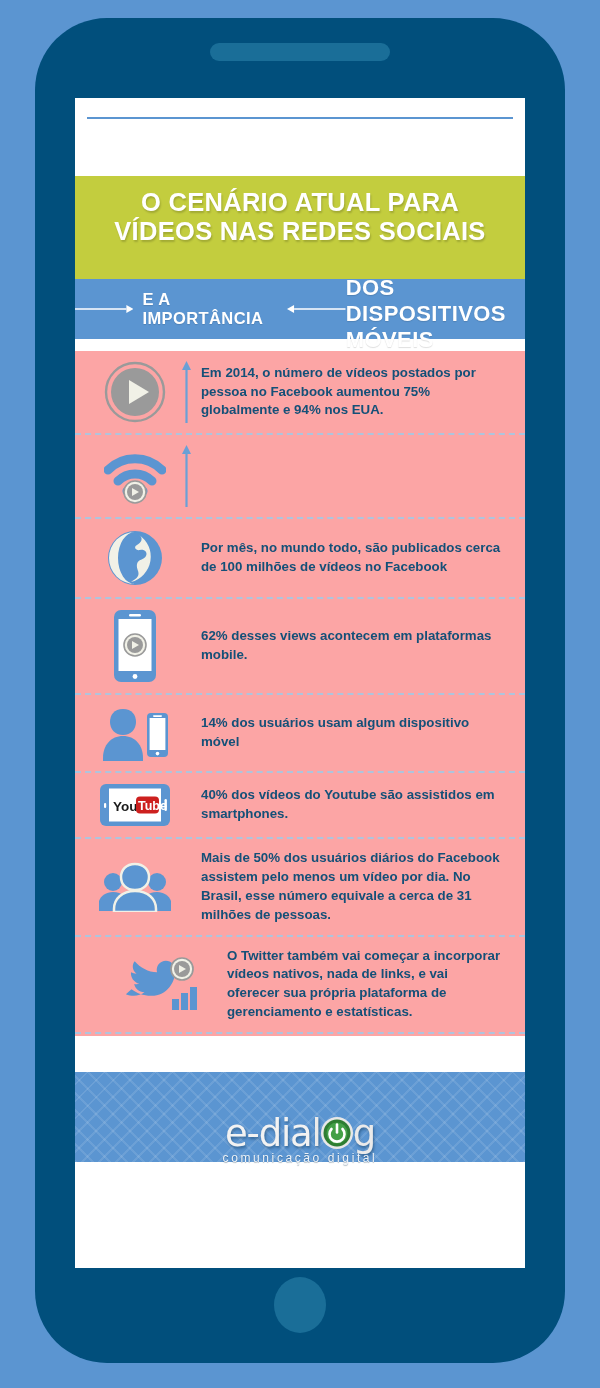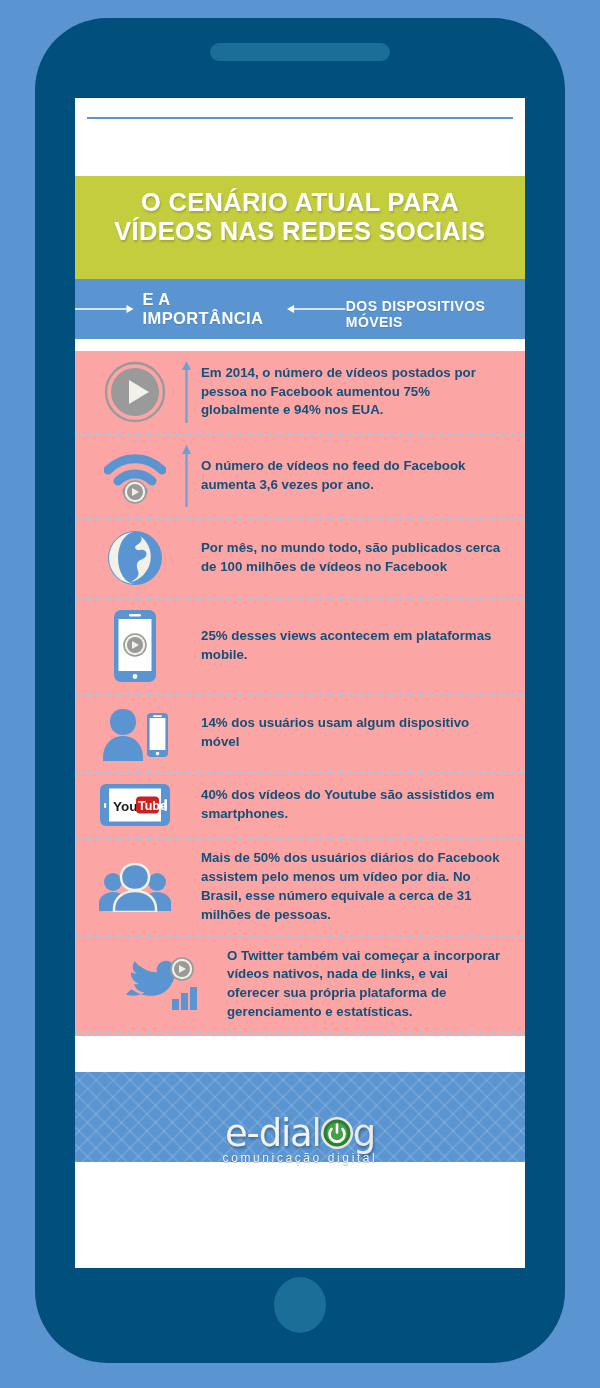--- a/index.html
+++ b/index.html
@@ -133,21 +133,21 @@
   .sub-text {
     color: #fff;
     font-size: 16.5px;
     font-weight: bold;
     letter-spacing: 0.4px;
     text-shadow: 0 1px 1px rgba(0,0,0,0.13);
   }
   .arr { display:block; }
   .sub-line2 {
     color: #fff;
-    font-size: 14px;
+    font-size: 22px;
     font-weight: bold;
     letter-spacing: 0.4px;
     margin-top: 9px;
     text-shadow: 0 1px 1px rgba(0,0,0,0.13);
   }
 
   .gap-white { height: 12px; background: #fff; }
 
   
   .content {
@@ -296,21 +296,20 @@
           <circle cx="31" cy="44" r="8" fill="#9a9a9a"></circle>
           <polygon points="28,40 35,44 28,48" fill="#f1f1e7"></polygon>
         </svg>
       </div>
       <div class="accent-cell">
         <svg width="11" height="62" viewBox="0 0 11 62">
           <line x1="5.5" y1="62" x2="5.5" y2="8" stroke="#6aa0d6" stroke-width="2.2"></line>
           <polygon points="1,9 5.5,0 10,9" fill="#6aa0d6"></polygon>
         </svg>
       </div>
-      <div class="row-text">O número de vídeos no feed do Facebook aumenta 3,6 vezes por ano.</div>
     </div>
 
     <div class="row">
       <div class="icon-cell">
         <svg width="58" height="58" viewBox="0 0 58 58">
           <circle cx="29" cy="29" r="27" fill="#5b95d1"></circle>
           <path d="M29 3 A 26 26 0 0 0 29 55 A 17 26 0 0 1 29 3 Z" fill="#f1f1e7"></path>
           <path d="M33 6 c5 3 2 8 -2 10 c-4 2 -1 6 3 5 c4 -1 8 2 6 6 c-2 4 -8 3 -9 8 c-1 5 3 8 1 12 c-1.5 3 -5 4 -7 6 A 26 26 0 0 0 33 6 Z" fill="#f1f1e7"></path>
           <path d="M16 12 c4 1 6 5 3 8 c-3 3 -8 1 -9 5 c-1 4 3 6 6 9 c3 3 1 8 4 10 c2 1.5 5 1 6 3" fill="none" stroke="#5b95d1" stroke-width="0"></path>
         </svg>
@@ -325,21 +324,21 @@
           <rect x="1" y="1" width="42" height="72" rx="7" fill="#5b95d1"></rect>
           <rect x="5.5" y="10" width="33" height="52" fill="#ffffff"></rect>
           <rect x="16" y="5" width="12" height="2.4" rx="1.2" fill="#ffffff"></rect>
           <circle cx="22" cy="67.5" r="2.4" fill="#ffffff"></circle>
           <circle cx="22" cy="36" r="11" fill="#f1f1e7" stroke="#9a9a9a" stroke-width="1.6"></circle>
           <circle cx="22" cy="36" r="8" fill="#9a9a9a"></circle>
           <polygon points="19,32 26,36 19,40" fill="#f1f1e7"></polygon>
         </svg>
       </div>
       <div class="accent-cell"></div>
-      <div class="row-text">25% desses views acontecem em plataformas mobile.</div>
+      <div class="row-text">62% desses views acontecem em plataformas mobile.</div>
     </div>
 
     <div class="row">
       <div class="icon-cell">
         <svg width="70" height="56" viewBox="0 0 70 56">
           <path d="M23 4 c9 0 13 6 13 13 c0 7 -5 13 -13 13 c-8 0 -13 -6 -13 -13 c0 -7 4 -13 13 -13 Z" fill="#5b95d1"></path>
           <path d="M23 31 c12 0 20 9 20 22 v3 H3 v-3 c0 -13 8 -22 20 -22 Z" fill="#5b95d1"></path>
           <rect x="47" y="8" width="21" height="44" rx="4" fill="#5b95d1"></rect>
           <rect x="49.6" y="13" width="15.8" height="32" fill="#ffffff"></rect>
           <rect x="53" y="10.3" width="9" height="1.6" rx="0.8" fill="#ffffff"></rect>

